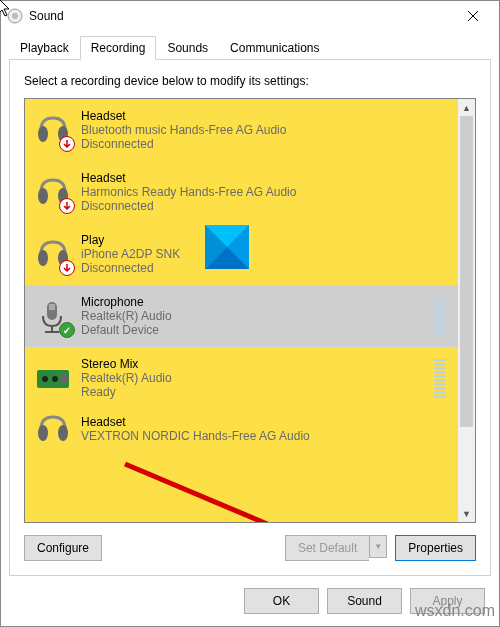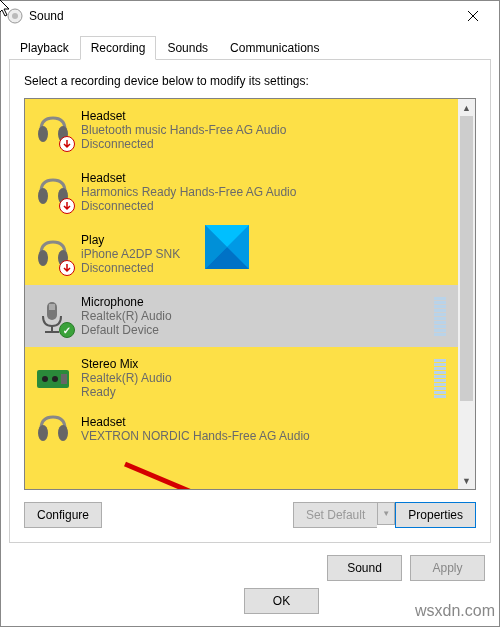--- a/index.html
+++ b/index.html
@@ -237,31 +237,31 @@
               <marker id="ah" markerWidth="14" markerHeight="14" refX="10" refY="5" orient="auto">
                 <path d="M0 0 L12 5 L0 10 Z" fill="#d40000"></path>
               </marker>
             </defs>
           <line x1="10" y1="10" x2="330" y2="145" stroke="#d40000" stroke-width="5" marker-end="url(#ah)"></line>
         </svg>
       </div>
 
       <div class="below-list">
         <button class="btn">Configure</button>
-        <div style="display:flex;">
+        <div style="display:flex;gap:8px;">
           <div class="split-btn disabled">
             <button class="btn disabled">Set Default</button>
             <div class="split-drop">▼</div>
           </div>
           <button class="btn highlight">Properties</button>
         </div>
       </div>
     </div>
   </div>
 
   <div class="bottom-buttons">
-    <button class="btn" style="min-width:75px;justify-content:center;margin-top:33px;">OK</button>
+    <button class="btn" style="min-width:75px;justify-content:center;">OK</button>
     <button class="btn" style="min-width:75px;justify-content:center;">Sound</button>
     <button class="btn disabled" style="min-width:75px;justify-content:center;">Apply</button>
   </div>
 
   <div class="watermark">wsxdn.com</div>
 </div>
 
 </body></html>

